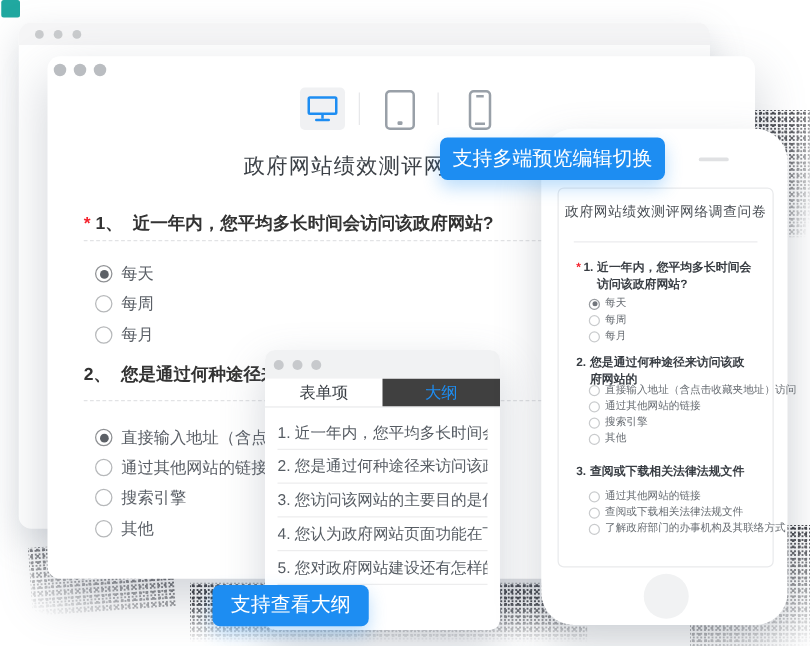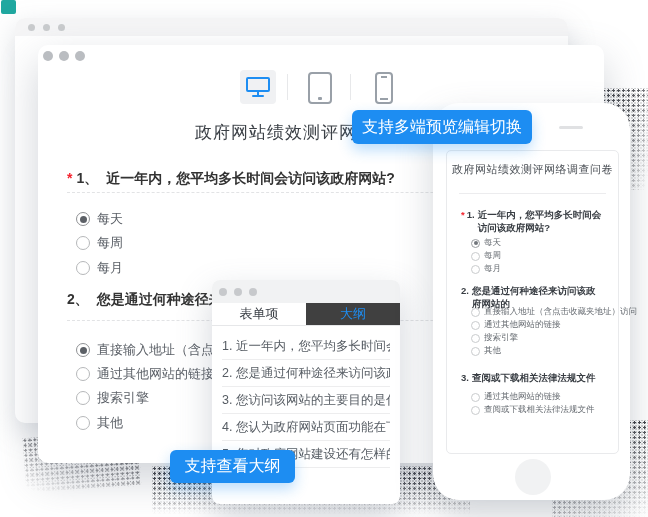--- a/index.html
+++ b/index.html
@@ -97,21 +97,21 @@
   .pradio{width:7px;height:7px;border:1px solid #c9cbcd;border-radius:50%;background:#fff;position:relative;flex:none;}
   .pradio.sel{border-color:#9a9da1;}
   .pradio.sel::after{content:"";position:absolute;left:1.5px;top:1.5px;width:4px;height:4px;border-radius:50%;background:#72767c;}
   .popt .lb{margin-left:4px;font-size:8.5px;color:#676c72;}
 
   
   .callout{background:#1d8df2;color:#fff;border-radius:6px;display:flex;align-items:center;justify-content:center;
            font-size:16px;z-index:6;box-shadow:0 6px 14px rgba(29,141,242,.30);white-space:nowrap;}
   .c-wysiwyg{left:13px;top:108px;width:112px;height:34px;}
   .c-multi{left:352px;top:110px;width:180px;height:34px;}
-  .c-outline{left:170px;top:450px;width:125px;height:33px;}
+  .c-outline{left:170px;top:468px;width:125px;height:33px;}
   .badge{left:555px;top:25px;width:82px;height:67px;background:#1d8df2;color:#fff;border-radius:12px;z-index:6;
          display:flex;flex-direction:column;align-items:center;justify-content:center;font-size:20px;line-height:28px;
          box-shadow:0 6px 14px rgba(29,141,242,.30);}
 </style>
 </head>
 <body>
 
 <div class="stage">
 
   <div class="abs teal-chip"></div>
@@ -265,20 +265,24 @@
         <span class="qtx">查阅或下载相关法律法规文件</span>
       </div>
       <div class="popt" style="top:240px;">
         <span class="pradio"></span>
         <span class="lb">通过其他网站的链接</span>
       </div>
       <div class="popt" style="top:253px;">
         <span class="pradio"></span>
         <span class="lb">查阅或下载相关法律法规文件</span>
       </div>
+      <div class="popt" style="top:266px;">
+        <span class="pradio"></span>
+        <span class="lb">了解政府部门的办事机构及其联络方式</span>
+      </div>
     </div>
     <div class="ph-home"></div>
   </div>
 
   <div class="abs callout c-multi">支持多端预览编辑切换</div>
   <div class="abs callout c-outline">支持查看大纲</div>
 
 </div>
 
 </body></html>

